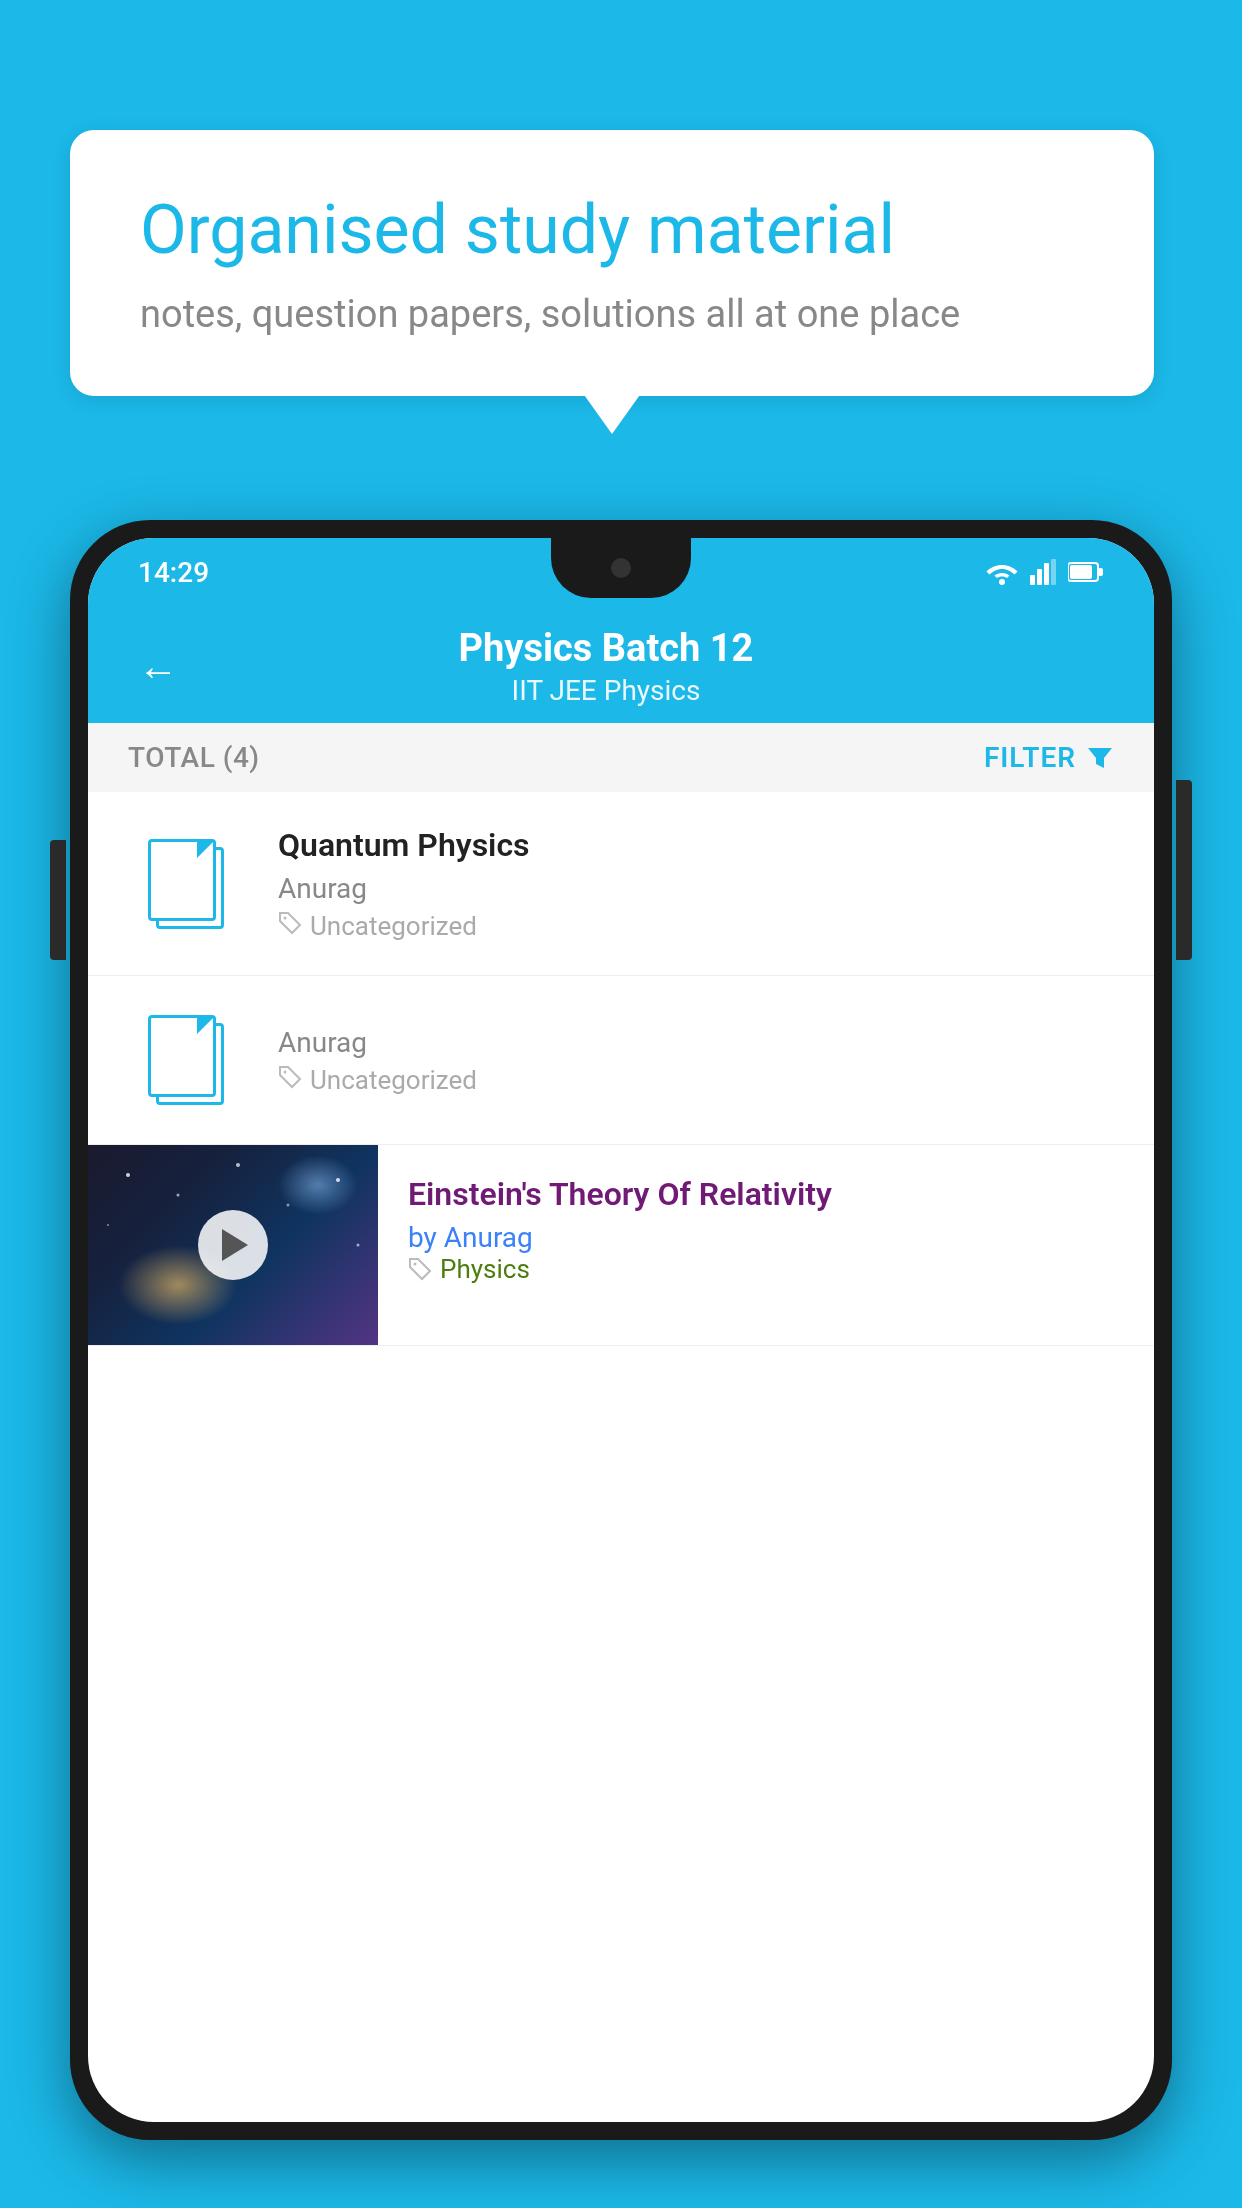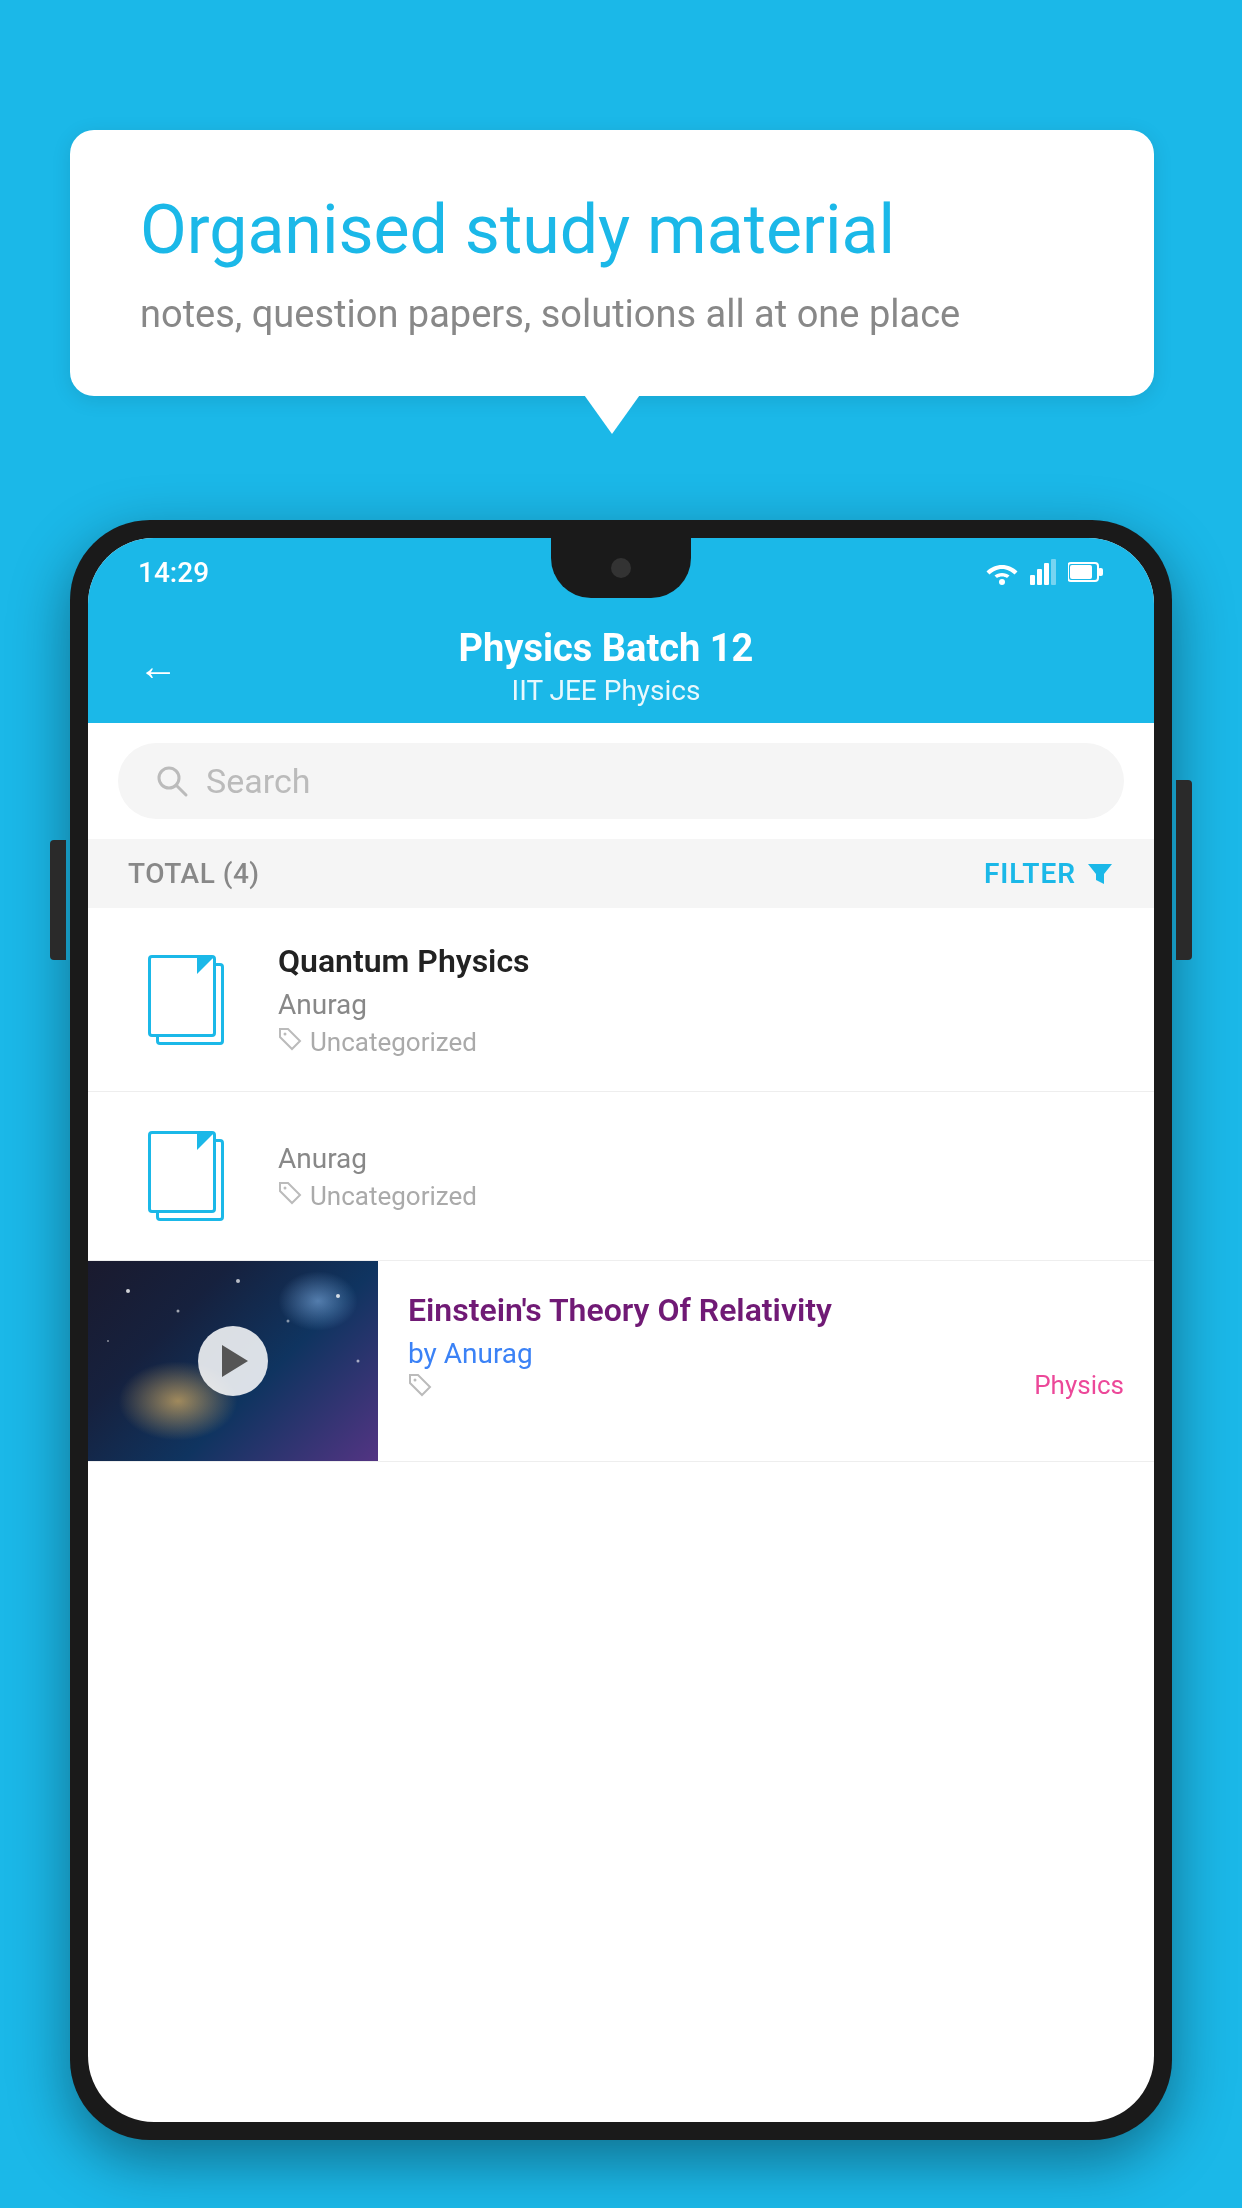--- a/index.html
+++ b/index.html
@@ -429,23 +429,22 @@
 
     .einstein-author {
       font-size: 28px;
       color: #3b82f6;
     }
 
     .einstein-tag {
       display: flex;
       align-items: center;
       gap: 8px;
-      color: #ec4899;
+      color: #4d7c0f;
       font-size: 26px;
-      justify-content: space-between;
     }
   </style>
 </head>
 <body>
 
 <div class="speech-bubble-container">
   <div class="speech-bubble">
     <h1 class="bubble-title">Organised study material</h1>
     <p class="bubble-subtitle">notes, question papers, solutions all at one place</p>
   </div>
@@ -486,29 +485,20 @@
       <div class="app-header">
         <span class="back-arrow">←</span>
         <div class="header-title-block">
           <div class="header-title">Physics Batch 12</div>
           <div class="header-subtitle">IIT JEE    Physics</div>
         </div>
         <div style="width:70px"></div>
       </div>
 
 
-      <div class="search-bar-wrapper">
-        <div class="search-bar">
-          <svg width="36" height="36" viewBox="0 0 36 36">
-            <circle cx="15" cy="15" r="10" stroke="#bbb" stroke-width="3" fill="none"></circle>
-            <line x1="22" y1="22" x2="32" y2="32" stroke="#bbb" stroke-width="3" stroke-linecap="round"></line>
-          </svg>
-          <span class="search-placeholder">Search</span>
-        </div>
-      </div>
 
       <div class="filter-row">
         <span class="total-count">TOTAL (4)</span>
         <div class="filter-btn">
           <span>FILTER</span>
           <svg width="28" height="28" viewBox="0 0 28 28">
             <polygon points="2,4 26,4 18,14 18,24 10,20 10,14" fill="#1bb8e8"></polygon>
           </svg>
         </div>
       </div>

